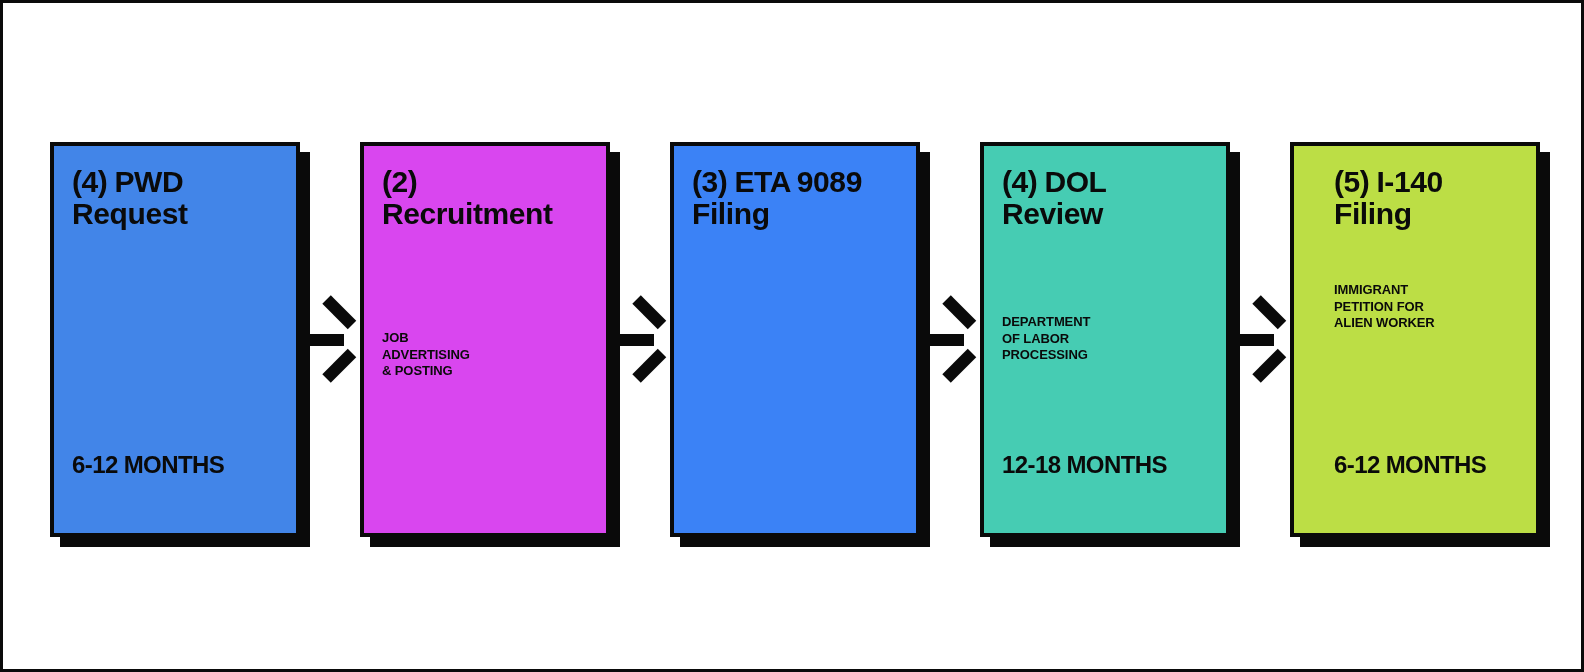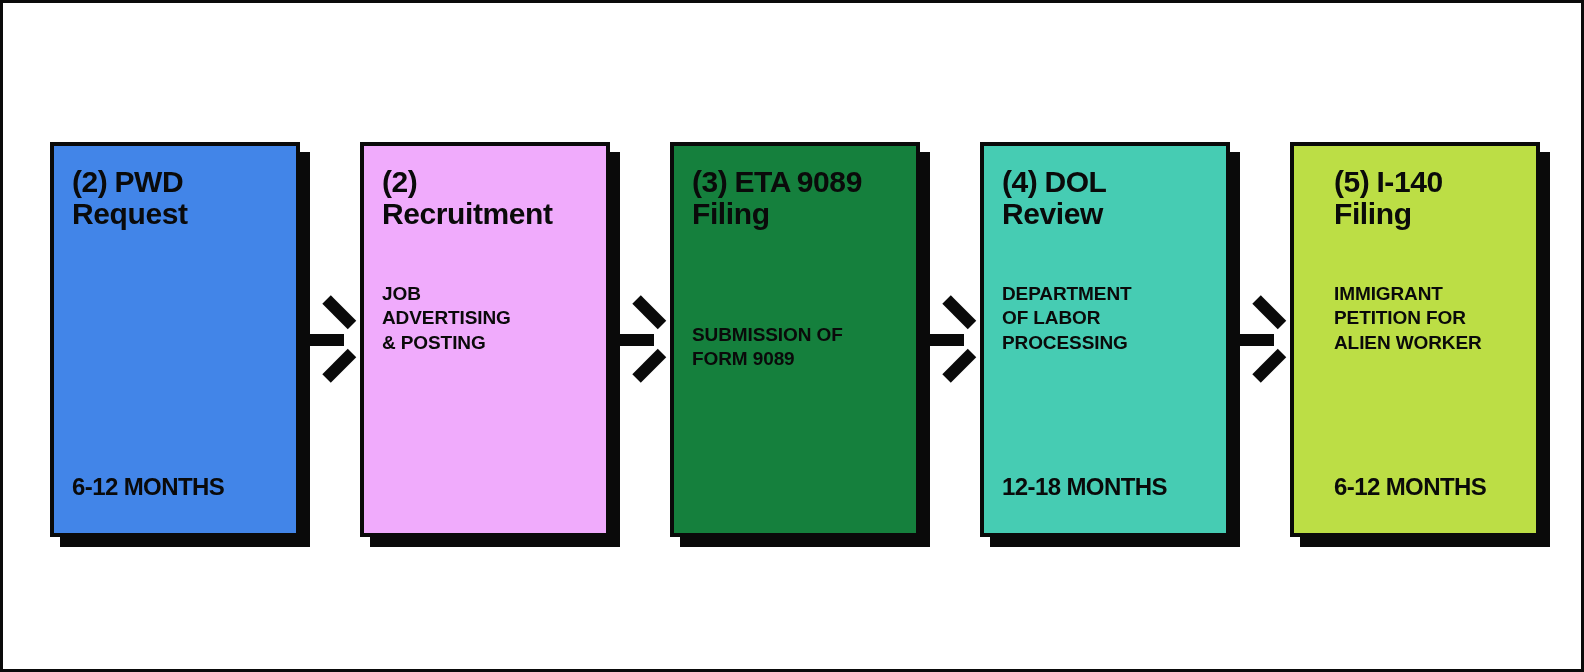--- a/index.html
+++ b/index.html
@@ -71,39 +71,39 @@
     line-height: 1.08;
     font-weight: 700;
     color: #0a0a0a;
     letter-spacing: -0.4px;
     word-spacing: -1px;
     margin: 0 0 0 0;
     font-stretch: condensed;
   }
 
   .step-desc {
-    font-size: 19px;
+    font-size: 13px;
     line-height: 1.27;
     font-weight: 700;
     color: #0a0a0a;
     text-transform: uppercase;
     letter-spacing: -0.1px;
     margin-top: 52px;
     white-space: pre-line;
   }
 
   .step-duration {
     font-size: 24px;
     line-height: 1.1;
     font-weight: 700;
     color: #0a0a0a;
     text-transform: uppercase;
     letter-spacing: -0.6px;
     margin-top: auto;
-    margin-bottom: 14px;
+    margin-bottom: 36px;
   }
 
   
   .arrow-wrap {
     position: relative;
     width: 60px;
     height: 395px;
     flex: 0 0 auto;
     display: flex;
     align-items: center;
@@ -143,65 +143,63 @@
   }
 </style>
 </head>
 <body>
 
 <div id="canvas">
   <div id="flow">
       <div class="step-wrap">
         <div class="step-shadow"></div>
         <div class="step-card" style="background: rgb(66, 133, 232);">
-          <div class="step-title">(2) PWD Request</div>
+          <div class="step-title">(4) PWD Request</div>
           <div class="step-duration">6-12 MONTHS</div>
         </div>
       </div>
       <div class="arrow-wrap">
         <div class="arrow-glyph">
           <div class="arrow-stem"></div>
           <div class="arrow-head-top"></div>
           <div class="arrow-head-bot"></div>
         </div>
       </div>
       <div class="step-wrap">
         <div class="step-shadow"></div>
-        <div class="step-card" style="background: #f0abfc;">
+        <div class="step-card" style="background: #d946ef; gap: 48px;">
           <div class="step-title">(2) Recruitment</div>
           <div class="step-desc">JOB
 ADVERTISING
 &amp; POSTING</div>
         </div>
       </div>
       <div class="arrow-wrap">
         <div class="arrow-glyph">
           <div class="arrow-stem"></div>
           <div class="arrow-head-top"></div>
           <div class="arrow-head-bot"></div>
         </div>
       </div>
       <div class="step-wrap">
         <div class="step-shadow"></div>
-        <div class="step-card" style="background: #15803d; gap: 41px;">
+        <div class="step-card" style="background: #3b82f6;">
           <div class="step-title">(3) ETA 9089 Filing</div>
-          <div class="step-desc">SUBMISSION OF
-FORM 9089</div>
-        </div>
-      </div>
-      <div class="arrow-wrap">
-        <div class="arrow-glyph">
-          <div class="arrow-stem"></div>
-          <div class="arrow-head-top"></div>
-          <div class="arrow-head-bot"></div>
-        </div>
-      </div>
-      <div class="step-wrap">
-        <div class="step-shadow"></div>
-        <div class="step-card" style="background: rgb(70, 204, 179);">
+        </div>
+      </div>
+      <div class="arrow-wrap">
+        <div class="arrow-glyph">
+          <div class="arrow-stem"></div>
+          <div class="arrow-head-top"></div>
+          <div class="arrow-head-bot"></div>
+        </div>
+      </div>
+      <div class="step-wrap">
+        <div class="step-shadow"></div>
+        <div class="step-card" style="background: rgb(70, 204, 179); gap: 32px;">
           <div class="step-title">(4) DOL Review</div>
           <div class="step-desc">DEPARTMENT
 OF LABOR
 PROCESSING</div>
           <div class="step-duration">12-18 MONTHS</div>
         </div>
       </div>
       <div class="arrow-wrap">
         <div class="arrow-glyph">
           <div class="arrow-stem"></div>

